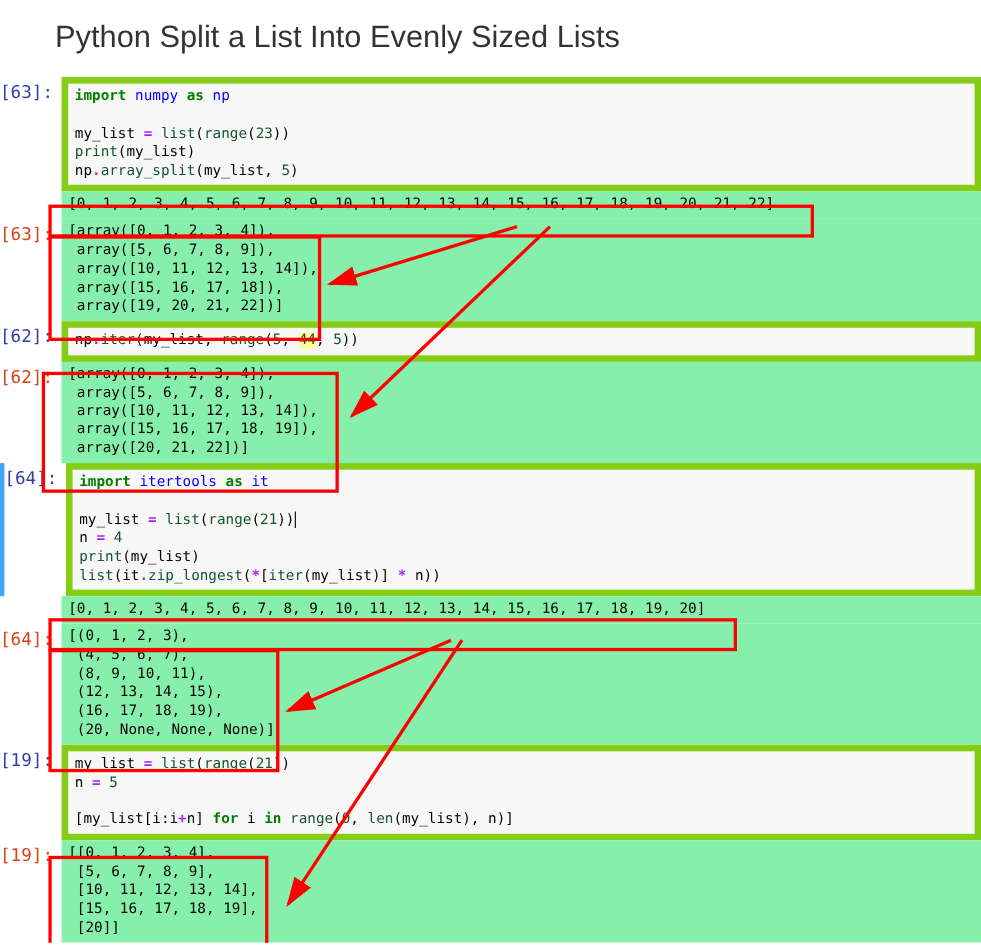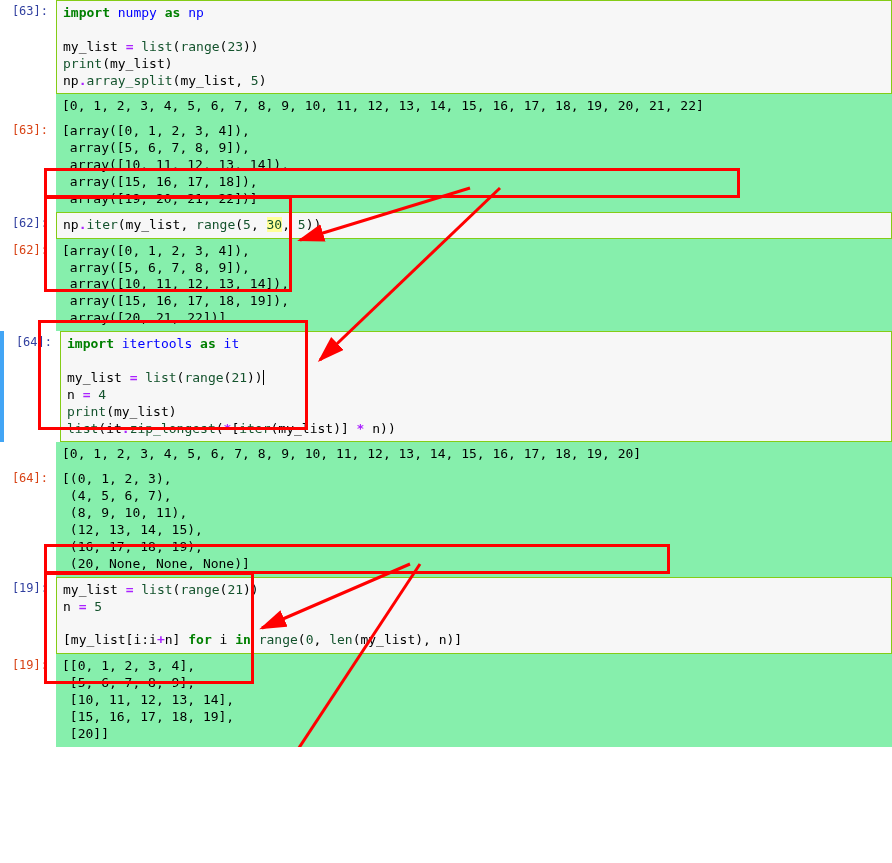--- a/index.html
+++ b/index.html
@@ -14,36 +14,36 @@
     font-weight: 500;
     margin: 18px 0 20px 50px;
     color: #333;
   }
   .cell { display: flex; }
   .prompt {
     width: 48px;
     text-align: right;
     padding: 4px 8px 0 0;
     font-family: "DejaVu Sans Mono", monospace;
-    font-size: 12px;
+    font-size: 16px;
     flex-shrink: 0;
     color: #303F9F;
   }
   .prompt.out { color: #D84315; }
   .area {
     flex: 1;
     font-family: "DejaVu Sans Mono", monospace;
     font-size: 13px;
     line-height: 1.3;
     white-space: pre;
     padding: 4px 6px;
   }
   .code-area {
     background: #f7f7f7;
-    border: 1px solid #84cc16;
+    border: 6px solid #84cc16;
   }
   .out-area { background: #86efac; }
   .selected { border-left: 4px solid #42A5F5; }
   .kw { color: #008000; font-weight: bold; }
   .nn { color: #0000FF; }
   .op { color: #AA22FF; font-weight: bold; }
   .fn { color: #14532d; }
   .num { color: #14532d; } 
   .hl { background: #ffff99; }
   .redbox {
@@ -52,20 +52,21 @@
     pointer-events: none;
   }
   .wrap { position: relative; }
   pre { margin: 0; font-family: inherit; }
 </style>
 </head>
 <body>
 
 <div class="wrap">
 
+<h1>Python Split a List Into Evenly Sized Lists</h1>
 
 <div class="cell">
   <div class="prompt">[63]:</div>
   <div class="area code-area"><pre><span class="kw">import</span> <span class="nn">numpy</span> <span class="kw">as</span> <span class="nn">np</span>
 
 my_list <span class="op">=</span> <span class="fn">list</span>(<span class="fn">range</span>(<span class="num">23</span>))
 <span class="fn">print</span>(my_list)
 np<span class="op">.</span><span class="fn">array_split</span>(my_list, <span class="num">5</span>)</pre></div>
 </div>
 <div class="cell">
@@ -76,21 +77,21 @@
   <div class="prompt out">[63]:</div>
   <div class="area out-area">[array([0, 1, 2, 3, 4]),
  array([5, 6, 7, 8, 9]),
  array([10, 11, 12, 13, 14]),
  array([15, 16, 17, 18]),
  array([19, 20, 21, 22])]</div>
 </div>
 
 <div class="cell">
   <div class="prompt">[62]:</div>
-  <div class="area code-area"><pre>np<span class="op">.</span><span class="fn">iter</span>(my_list, <span class="fn">range</span>(<span class="num">5</span>, <span class="hl"><span class="num">30</span></span>, <span class="num">5</span>))</pre></div>
+  <div class="area code-area"><pre>np<span class="op">.</span><span class="fn">iter</span>(my_list, <span class="fn">range</span>(<span class="num">5</span>, <span class="hl"><span class="num">44</span></span>, <span class="num">5</span>))</pre></div>
 </div>
 <div class="cell">
   <div class="prompt out">[62]:</div>
   <div class="area out-area">[array([0, 1, 2, 3, 4]),
  array([5, 6, 7, 8, 9]),
  array([10, 11, 12, 13, 14]),
  array([15, 16, 17, 18, 19]),
  array([20, 21, 22])]</div>
 </div>
 

